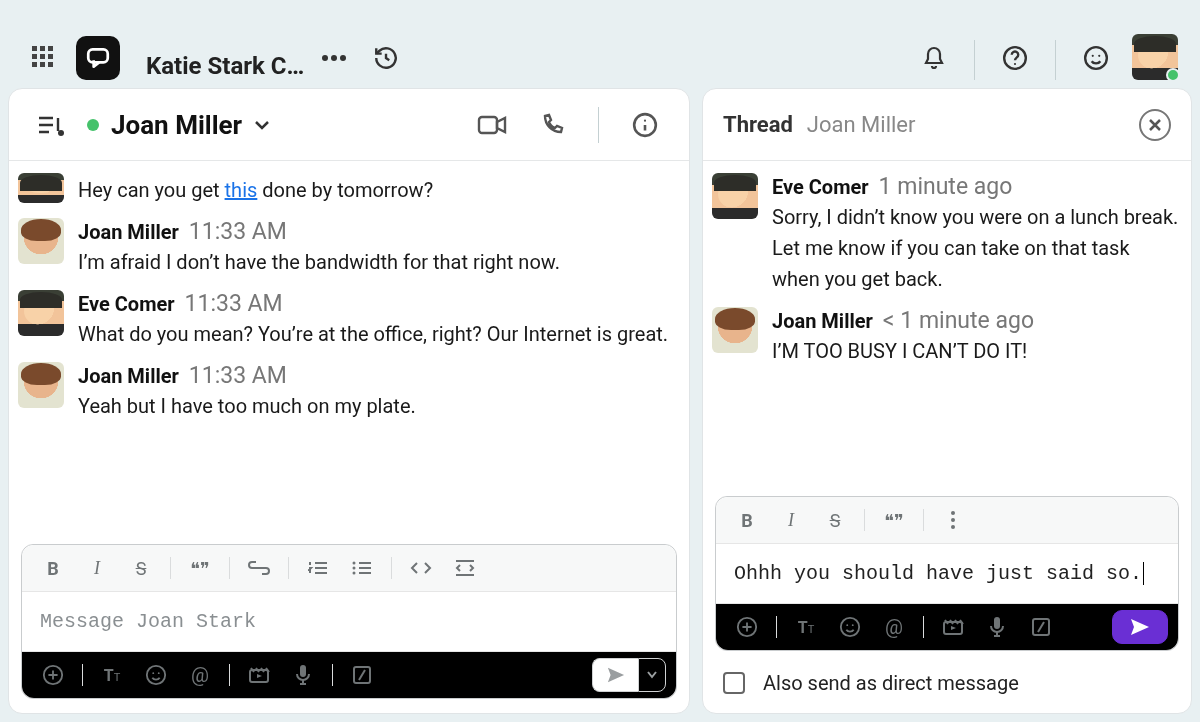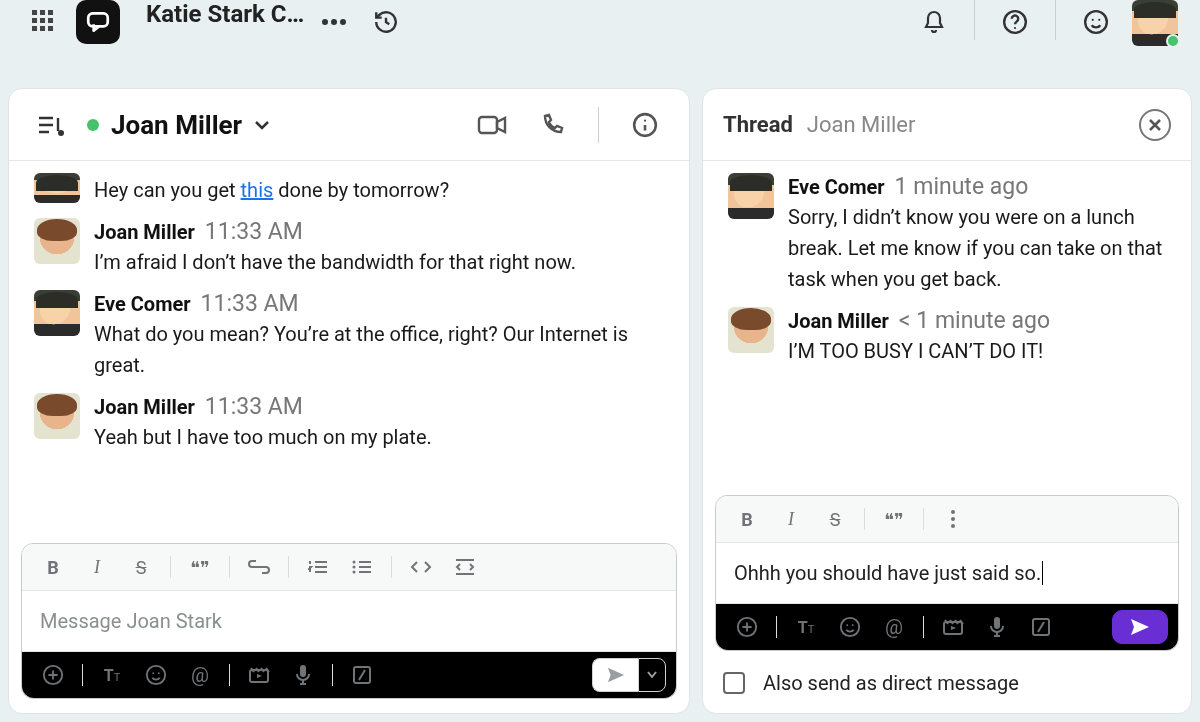--- a/index.html
+++ b/index.html
@@ -46,21 +46,21 @@
   }
   .avatar-joan::after{
     content:"";
     position:absolute; top:1px; left:3px; right:3px; height:22px;
     background: #7a4a2c;
     border-radius:50% 50% 40% 40%;
   }
 
   
   .topbar {
-    display:flex; align-items:flex-start;
+    display:flex; align-items:flex-end;
     height:80px;
     padding: 0 22px;
     gap:10px;
   }
   .icon-btn {
     display:flex;align-items:center;justify-content:center;
     width:44px;height:44px;
     color:#444;
     cursor:pointer;
     border-radius:6px;
@@ -128,21 +128,21 @@
   }
   .thread-title{font-size:22px;font-weight:700;color:#333;margin-right:14px;}
   .thread-sub{font-size:22px;color:#888;}
   .thread-close{
     width:32px;height:32px;border:2px solid #777;border-radius:50%;
     display:flex;align-items:center;justify-content:center;color:#555;
     margin-left:auto;cursor:pointer;
   }
 
   
-  .messages{flex:1;overflow:auto;padding:0 9px 6px;margin-left:16px;}
+  .messages{flex:1;overflow:auto;padding:0 9px 6px;}
   .msg{display:flex;gap:14px;margin-top:12px;}
   .msg .avatar{width:46px;height:46px;}
   .msg.partial .avatar{width:46px;height:32px;}
   .msg-body{flex:1;min-width:0;}
   .msg-head{display:flex;align-items:baseline;gap:10px;}
   .msg-sender{font-weight:700;font-size:20px;}
   .msg-time{font-size:23px;color:#777;}
   .msg-text{font-size:20px;line-height:1.55;margin-top:2px;color:#1a1a1a;}
   .link{color:#1a73e8;}
 
@@ -159,21 +159,21 @@
     padding:6px 10px;
     border-bottom:1px solid #e6e6e6;
     background:#f7f8f8;
     border-radius:12px 12px 0 0;
     color:#6f7476;
   }
   .fmt-row.bottom{border-top:1px solid #e6e6e6;border-bottom:none;border-radius:0 0 12px 12px;background:#000000;}
   .fmt-btn{width:42px;height:34px;display:flex;align-items:center;justify-content:center;}
   .fmt-sep{width:1px;height:22px;background:#dadcdd;margin:0 6px;}
   .composer-input{
-    padding:18px 18px;font-size:20px;color:#222;min-height:48px;
+    padding:18px 18px;font-size:20px;color:#222;min-height:48px;font-family:Liberation Mono, monospace;
   }
   .composer-input.placeholder{color:#8a8f92;}
   .send-area{display:flex;align-items:center;margin-left:auto;}
   .send-btn{
     height:34px;min-width:46px;border:1.5px solid #d0d2d3;border-radius:8px;
     display:flex;align-items:center;justify-content:center;color:#9a9ea0;
     background:#fff;
   }
   .send-btn.with-caret{border-radius:8px 0 0 8px;border-right:none;}
   .send-caret{

